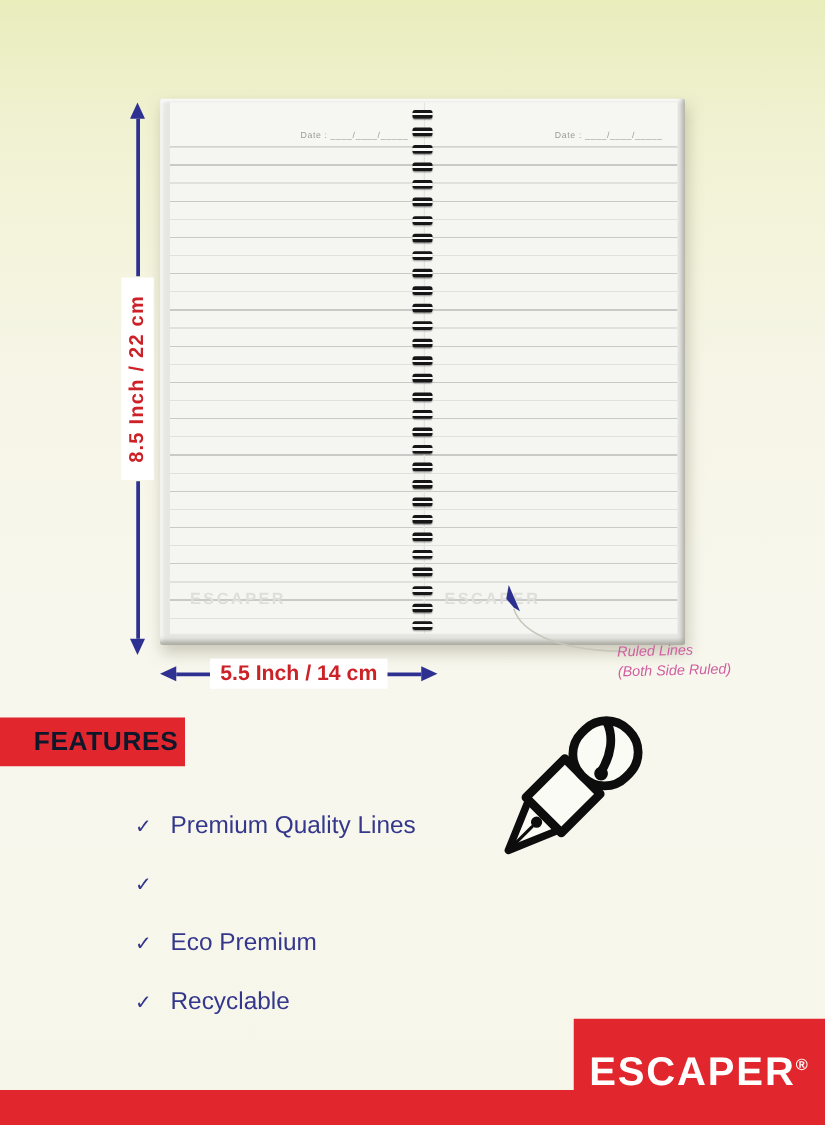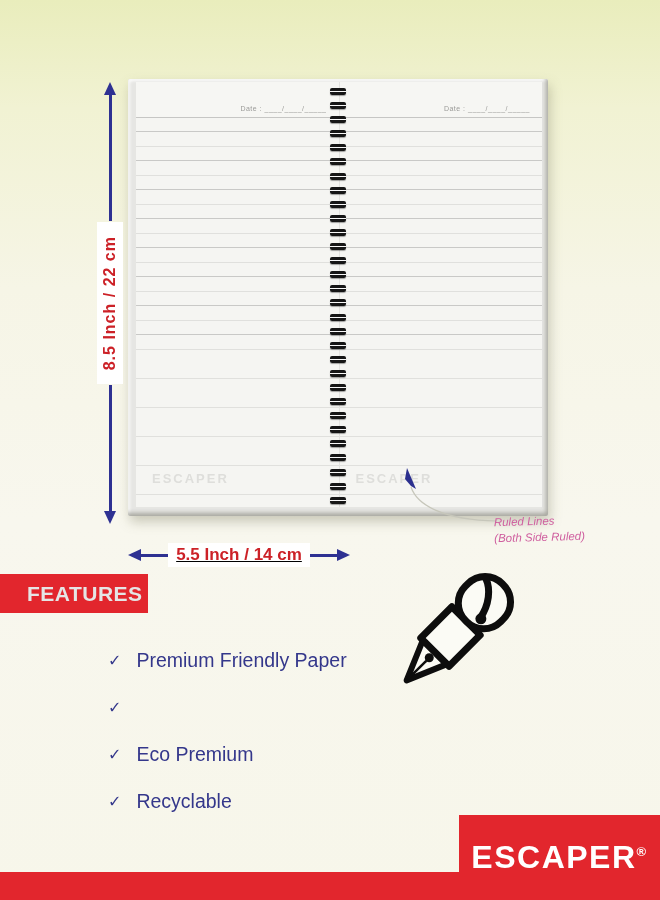--- a/index.html
+++ b/index.html
@@ -33,32 +33,32 @@
     box-shadow:0 1px 1px rgba(0,0,0,.35);}
 
   
   .ah{width:0;height:0;flex:none;}
   .vdim{position:absolute;left:95px;top:82px;width:30px;height:442px;display:flex;flex-direction:column;align-items:center;}
   .ah.up{border-left:6px solid transparent;border-right:6px solid transparent;border-bottom:13px solid var(--dimension-arrow-blue,#2e3192);}
   .ah.down{border-left:6px solid transparent;border-right:6px solid transparent;border-top:13px solid var(--dimension-arrow-blue,#2e3192);}
   .vline{width:3px;flex:1;background:var(--dimension-arrow-blue,#2e3192);}
   .vlabel{background:#fff;padding:14px 4px;margin:1px 0;}
   .vlabel span{display:block;writing-mode:vertical-rl;transform:rotate(180deg);color:var(--dimension-text-red,#cc2127);font-weight:bold;font-size:16px;letter-spacing:1px;white-space:nowrap;}
-  .hdim{position:absolute;left:128px;top:542px;width:222px;height:26px;display:flex;align-items:center;text-decoration:underline;}
+  .hdim{position:absolute;left:128px;top:526px;width:222px;height:26px;display:flex;align-items:center;}
   .ah.l{border-top:6px solid transparent;border-bottom:6px solid transparent;border-right:13px solid var(--dimension-arrow-blue,#2e3192);}
   .ah.r{border-top:6px solid transparent;border-bottom:6px solid transparent;border-left:13px solid var(--dimension-arrow-blue,#2e3192);}
   .hline{height:3px;flex:1;background:var(--dimension-arrow-blue,#2e3192);}
   .hlabel{background:#fff;color:var(--dimension-text-red,#cc2127);font-weight:bold;font-size:17px;padding:2px 8px;white-space:nowrap;}
 
   
   .connector{position:absolute;left:395px;top:463px;}
   .annotation{position:absolute;left:494px;top:513px;font-size:11.5px;font-style:italic;color:var(--annotation-pink,#cf5f9f);line-height:1.4;transform:rotate(-1.5deg);}
 
   
-  .features-banner{position:absolute;left:0;top:574px;width:148px;height:39px;box-sizing:border-box;background:var(--red,#e2262d);color:#e5e5e5;font-size:21px;font-weight:bold;letter-spacing:.5px;display:flex;align-items:center;padding-left:27px;}
+  .features-banner{position:absolute;left:0;top:574px;width:148px;height:39px;box-sizing:border-box;background:var(--red,#e2262d);color:#0f172a;font-size:21px;font-weight:bold;letter-spacing:.5px;display:flex;align-items:center;padding-left:27px;}
   .features-list{position:absolute;left:108px;top:637px;}
   .feature{height:47px;display:flex;align-items:center;gap:15px;color:var(--feature-text-blue,#34378b);font-size:19.5px;}
   .check{font-size:16px;}
 
   
   .pen{position:absolute;left:378px;top:558px;}
 
   
   .footer-strip{position:absolute;left:0;top:872px;width:660px;height:28px;background:var(--red,#e2262d);}
   .footer-block{position:absolute;left:459px;top:815px;width:201px;height:85px;background:var(--red,#e2262d);display:flex;align-items:center;justify-content:center;text-align:right;}
@@ -147,21 +147,21 @@
   </svg>
   <div class="annotation">
     <div>Ruled Lines</div>
     <div>(Both Side Ruled)</div>
   </div>
 
   <div class="features-banner">FEATURES</div>
   <div class="features-list">
     <div class="feature">
       <span class="check">✓</span>
-      <span>Premium Friendly Paper</span>
+      <span>Premium Quality Lines</span>
     </div>
     <div class="feature">
       <span class="check">✓</span>
     </div>
     <div class="feature">
       <span class="check">✓</span>
       <span>Eco Premium</span>
     </div>
     <div class="feature">
       <span class="check">✓</span>

